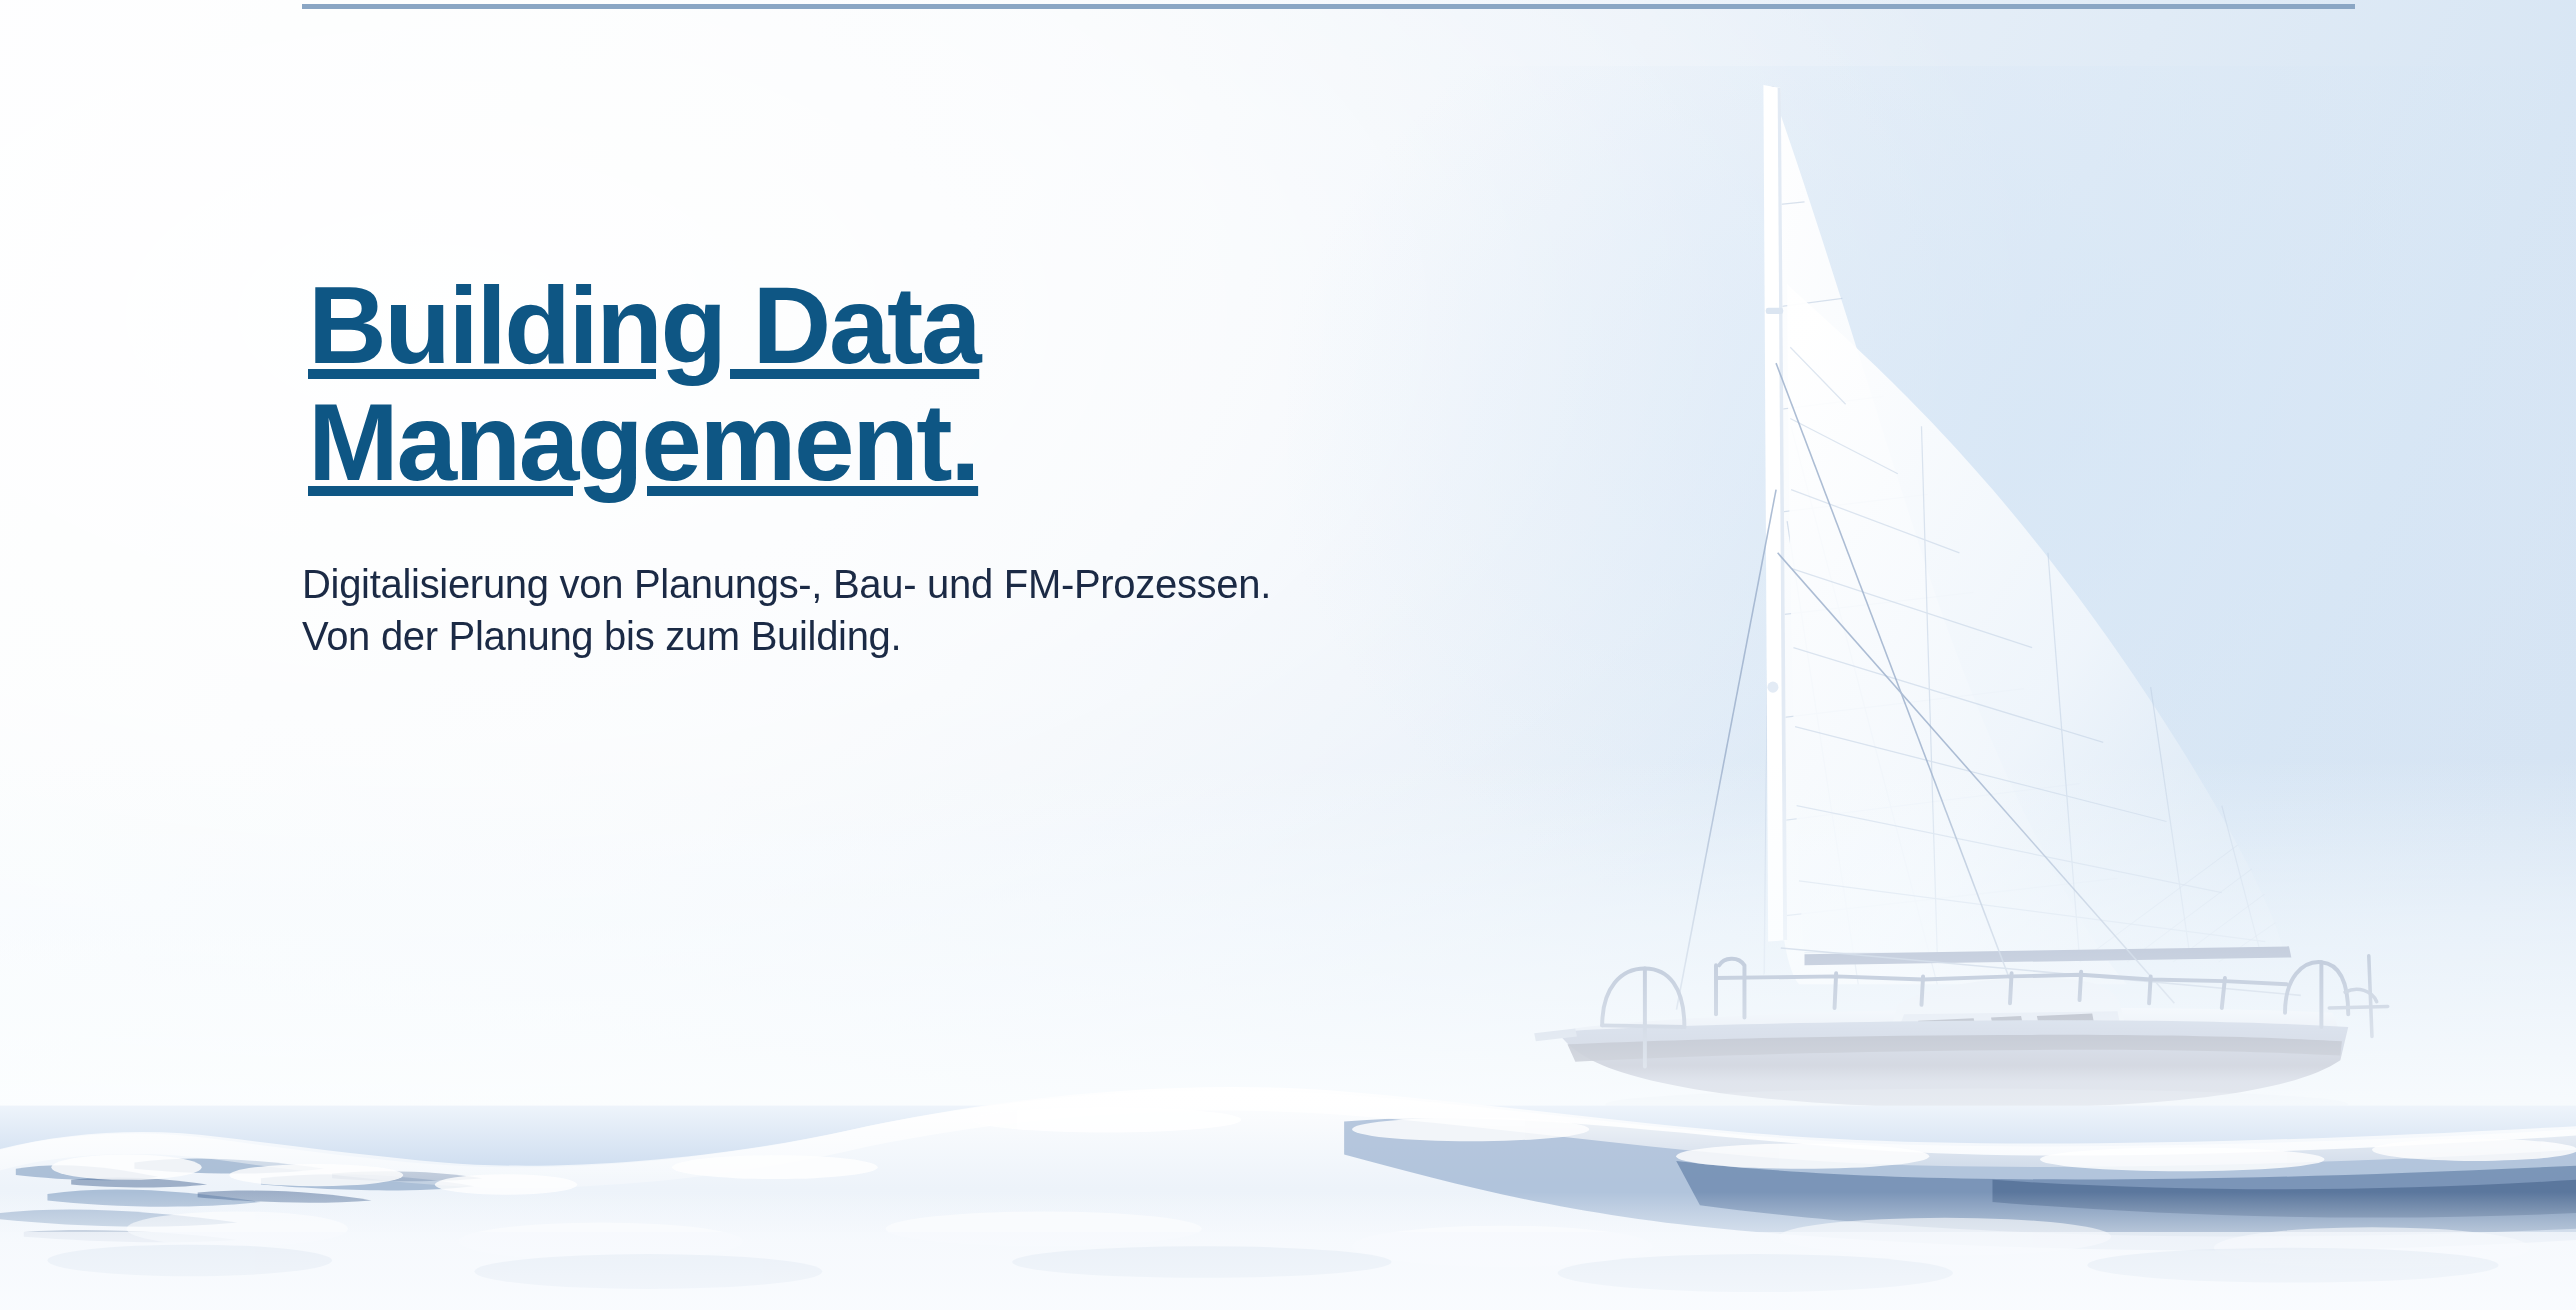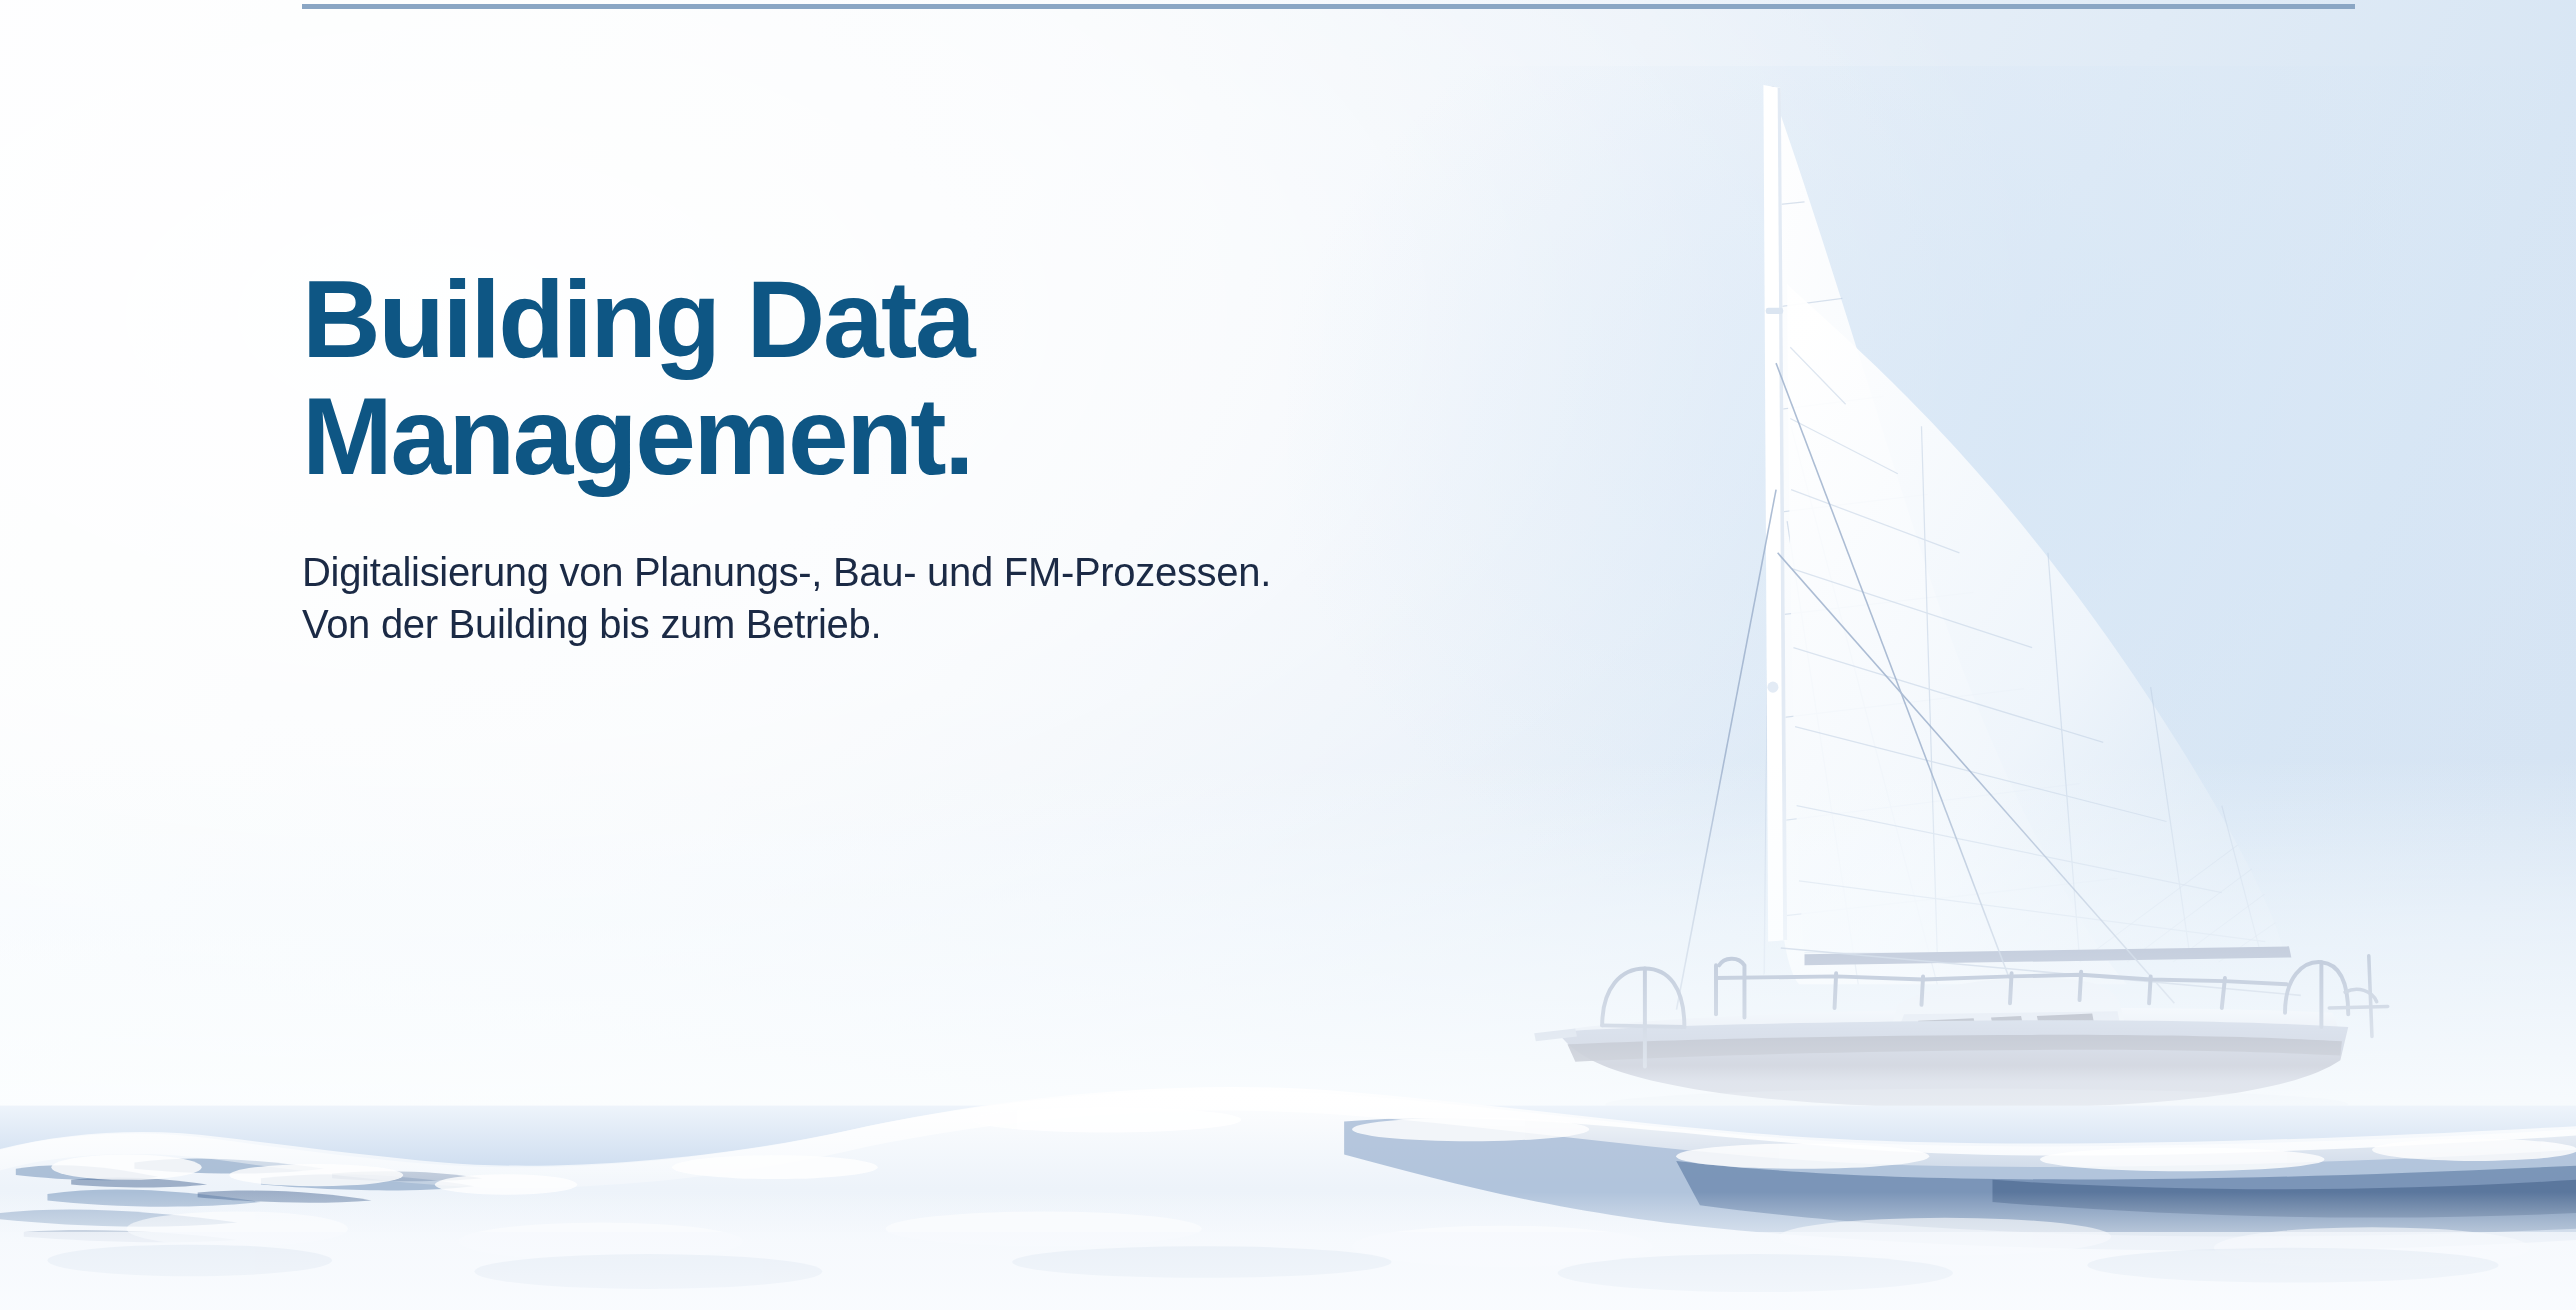--- a/index.html
+++ b/index.html
@@ -76,28 +76,29 @@
   }
 
   
   .copy {
     position: absolute;
     left: 302px;
     top: 261px;
     width: 1186px;
   }
   .headline {
-    margin: 0;
+    margin: 6px;
     font-family: "Liberation Sans", sans-serif;
     font-weight: 700;
     font-size: 109px;
     line-height: 117px;
     letter-spacing: -2.4px;
     color: #0e5684;
     white-space: pre-line;
+    text-decoration: underline;
   }
   .subhead {
     margin: 0;
     padding-top: 51px;
     font-family: "Liberation Sans", sans-serif;
     font-weight: 400;
     font-size: 40px;
     line-height: 52px;
     letter-spacing: -0.3px;
     color: #1b2a45;
@@ -399,17 +400,17 @@
     </svg>
     <div class="foreground-blur"></div>
   </div>
 
   <div class="top-rule"></div>
 
   <div class="copy">
     <h1 class="headline">Building Data
 Management.</h1>
     <p class="subhead">Digitalisierung von Planungs-, Bau- und FM-Prozessen.
-Von der Building bis zum Betrieb.</p>
+Von der Planung bis zum Building.</p>
   </div>
 
 </div>
 
 
 </body></html>

